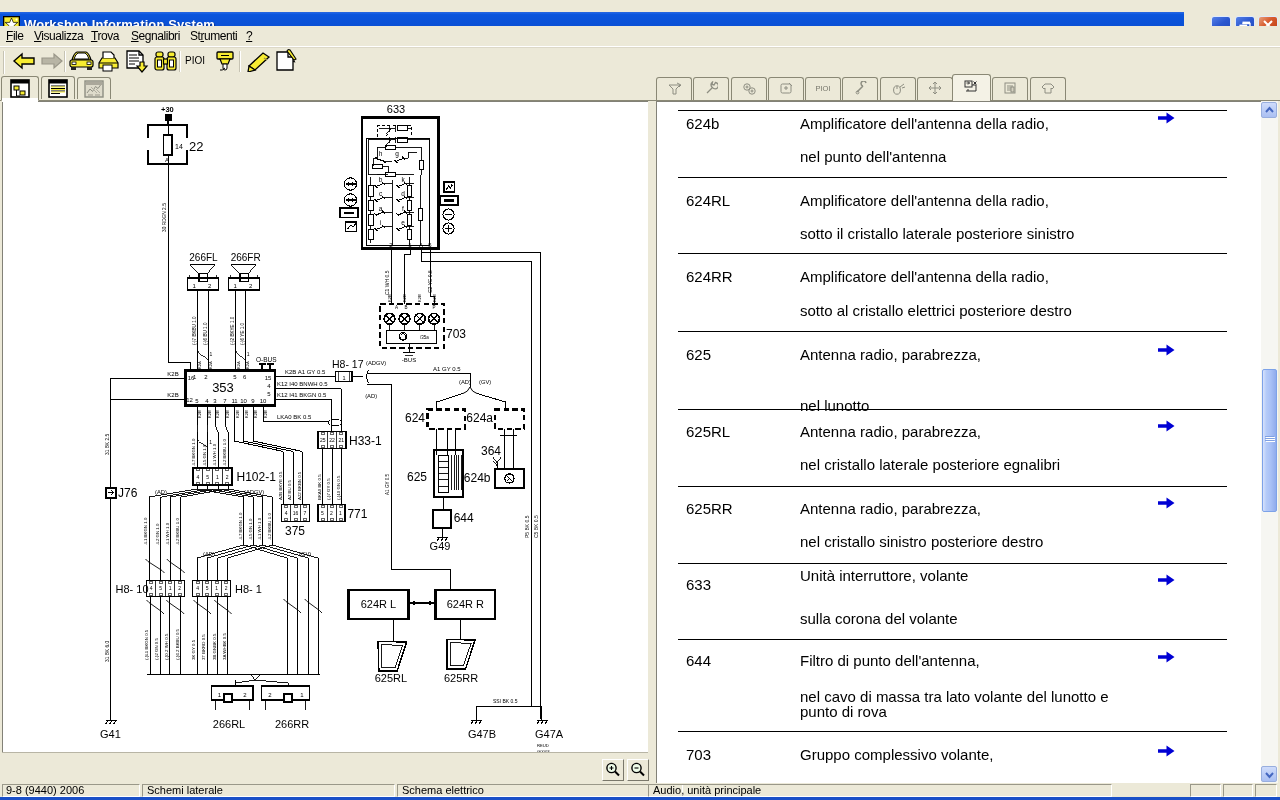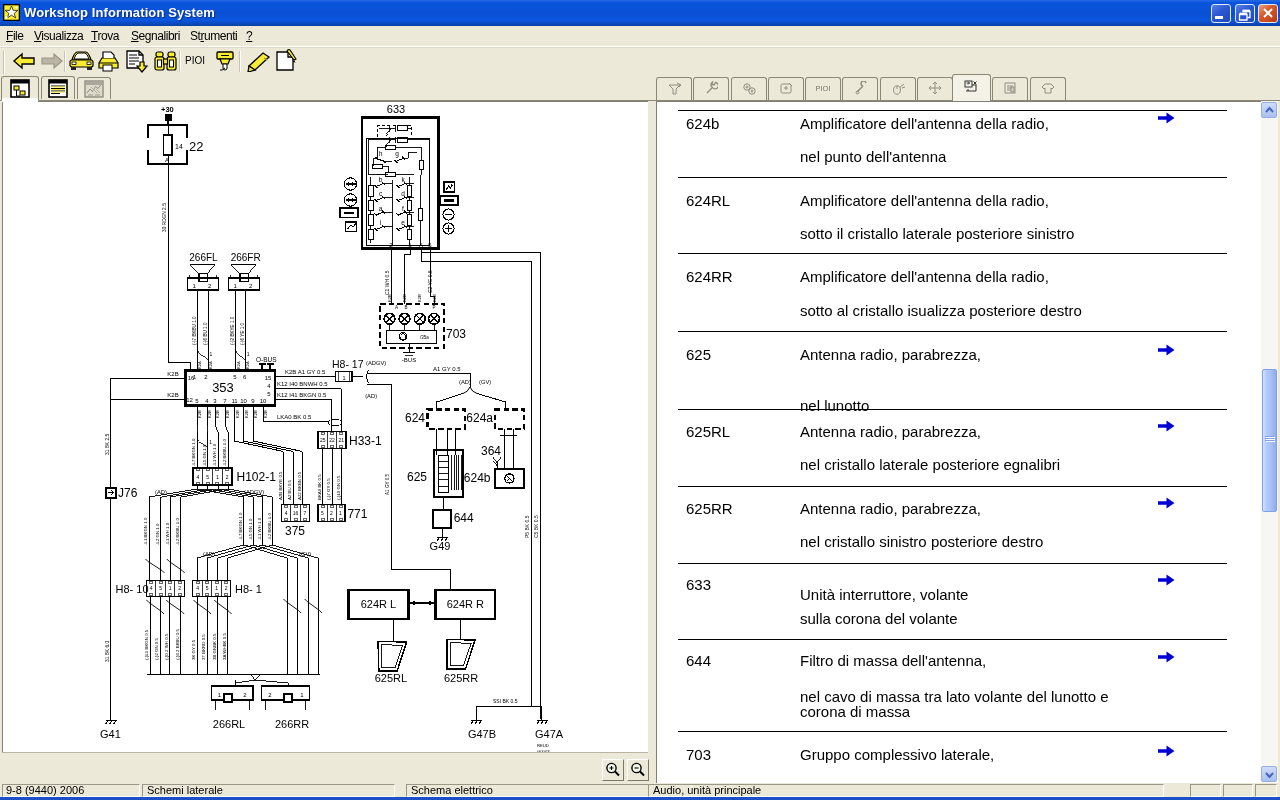--- a/index.html
+++ b/index.html
@@ -1,15 +1,15 @@
 <!DOCTYPE html>
 <html><head><meta charset="utf-8"><style>
 *{margin:0;padding:0;box-sizing:border-box}
 body{width:1280px;height:800px;overflow:hidden;font-family:"Liberation Sans",sans-serif;background:#ece9d8;position:relative}
-.titlebar{position:absolute;left:0;top:0;width:1280px;height:26px;
+.titlebar{position:absolute;left:0;top:12px;width:1184px;height:26px;
  background:linear-gradient(180deg,#2964d8 0%,#1b63e8 4%,#0a54dc 10%,#0a50d5 55%,#0c56e0 78%,#0a46b4 94%,#09409e 100%)}
 .titletxt{position:absolute;left:24px;top:5px;color:#fff;font-size:13px;font-weight:bold;letter-spacing:0.1px;text-shadow:1px 1px 1px #0a3088}
 .wbtn{position:absolute;top:3.5px;width:20px;height:19px;border-radius:3px;border:1px solid #dfeafc}
 .menubar{position:absolute;left:0;top:26px;width:1280px;height:21px;background:#ece9d8;font-size:12px;color:#000;border-bottom:1px solid #fff}
 .mi{letter-spacing:-0.45px}
 .mi{position:absolute;top:3px}
 .toolbar{position:absolute;left:0;top:47px;width:1280px;height:29px;background:#ece9d8;border-top:1px solid #dcd8c8}
 .tsep{position:absolute;top:51px;width:2px;height:21px;border-left:1px solid #c6c3b3;border-right:1px solid #fff}
 .tabrow{position:absolute;left:0;top:76px;width:1280px;height:25px;background:#ece9d8}
 .tabline{position:absolute;left:0;top:100px;width:1280px;height:1px;background:#8a8875;z-index:1}
@@ -841,21 +841,21 @@
 <svg style="position:absolute;left:1157px;top:111.6px" width="19" height="12">
     <path d="M1 4.2 h8.5 v-3.6 l8 5.4 -8 5.4 v-3.6 h-8.5 z" fill="#0000d4"></path>
   </svg>
 <div style="position:absolute;left:678px;top:176.5px;width:549px;height:1px;background:#000"></div>
 <div class="tid" style="top:191.6px">624RL</div>
 <div class="tds" style="top:191.6px">Amplificatore dell'antenna della radio,</div>
 <div class="tds" style="top:225.0px">sotto il cristallo laterale posteriore sinistro</div>
 <div style="position:absolute;left:678px;top:253px;width:549px;height:1px;background:#000"></div>
 <div class="tid" style="top:268.4px">624RR</div>
 <div class="tds" style="top:268.4px">Amplificatore dell'antenna della radio,</div>
-<div class="tds" style="top:302.0px">sotto al cristallo isualizza posteriore destro</div>
+<div class="tds" style="top:302.0px">sotto al cristallo elettrici posteriore destro</div>
 <div style="position:absolute;left:678px;top:330.5px;width:549px;height:1px;background:#000"></div>
 <div class="tid" style="top:345.6px">625</div>
 <div class="tds" style="top:345.6px">Antenna radio, parabrezza,</div>
 <div class="tds" style="top:397px">nel lunotto</div>
 <svg style="position:absolute;left:1157px;top:343.7px" width="19" height="12">
     <path d="M1 4.2 h8.5 v-3.6 l8 5.4 -8 5.4 v-3.6 h-8.5 z" fill="#0000d4"></path>
   </svg>
 <div style="position:absolute;left:678px;top:408.5px;width:549px;height:1px;background:#000"></div>
 <div class="tid" style="top:422.8px">625RL</div>
 <div class="tds" style="top:422.8px">Antenna radio, parabrezza,</div>
@@ -865,53 +865,53 @@
   </svg>
 <div style="position:absolute;left:678px;top:485.5px;width:549px;height:1px;background:#000"></div>
 <div class="tid" style="top:499.5px">625RR</div>
 <div class="tds" style="top:499.5px">Antenna radio, parabrezza,</div>
 <div class="tds" style="top:532.6px">nel cristallo sinistro posteriore destro</div>
 <svg style="position:absolute;left:1157px;top:497.0px" width="19" height="12">
     <path d="M1 4.2 h8.5 v-3.6 l8 5.4 -8 5.4 v-3.6 h-8.5 z" fill="#0000d4"></path>
   </svg>
 <div style="position:absolute;left:678px;top:562.5px;width:549px;height:1px;background:#000"></div>
 <div class="tid" style="top:575.7px">633</div>
-<div class="tds" style="top:586px">Unità interruttore, volante</div>
+<div class="tds" style="top:567px">Unità interruttore, volante</div>
 <div class="tds" style="top:610.2px">sulla corona del volante</div>
 <svg style="position:absolute;left:1157px;top:574.0px" width="19" height="12">
     <path d="M1 4.2 h8.5 v-3.6 l8 5.4 -8 5.4 v-3.6 h-8.5 z" fill="#0000d4"></path>
   </svg>
 <div style="position:absolute;left:678px;top:639px;width:549px;height:1px;background:#000"></div>
 <div class="tid" style="top:652.0px">644</div>
-<div class="tds" style="top:652.0px">Filtro di massa dell'antenna,</div>
+<div class="tds" style="top:652.0px">Filtro di punto dell'antenna,</div>
 <div class="tds" style="top:687.6px">nel cavo di massa tra lato volante del lunotto e</div>
-<div class="tds" style="top:703.2px">corona di massa</div>
+<div class="tds" style="top:703.2px">punto di rova</div>
 <svg style="position:absolute;left:1157px;top:650.5px" width="19" height="12">
     <path d="M1 4.2 h8.5 v-3.6 l8 5.4 -8 5.4 v-3.6 h-8.5 z" fill="#0000d4"></path>
   </svg>
 <div style="position:absolute;left:678px;top:731px;width:549px;height:1px;background:#000"></div>
 <div class="tid" style="top:746.0px">703</div>
-<div class="tds" style="top:746.0px">Gruppo complessivo laterale,</div>
+<div class="tds" style="top:746.0px">Gruppo complessivo volante,</div>
 <svg style="position:absolute;left:1157px;top:744.5px" width="19" height="12">
     <path d="M1 4.2 h8.5 v-3.6 l8 5.4 -8 5.4 v-3.6 h-8.5 z" fill="#0000d4"></path>
   </svg>
 
 <div style="position:absolute;left:1261px;top:101px;width:17px;height:682px;background:#f6f6f2"></div>
 <div class="sbtn" style="top:102px"><svg width="15" height="15">
       <path d="M4 9 l3.5 -4 3.5 4" stroke="#4467c0" stroke-width="2" fill="none"></path>
     </svg></div>
 <div class="sbtn" style="top:766px"><svg width="15" height="15">
       <path d="M4 6 l3.5 4 3.5 -4" stroke="#4467c0" stroke-width="2" fill="none"></path>
     </svg></div>
 <div style="position:absolute;left:1262px;top:369px;width:15px;height:143px;background:linear-gradient(90deg,#d7e2fc,#b5cbf8 25%,#a8c0f6 60%,#90abec);border:1px solid #7da2e8;border-radius:2px"></div>
 <div style="position:absolute;left:1265px;top:436px;width:9px;height:1px;background:#7fa0e2;box-shadow:0 2px #7fa0e2,0 4px #7fa0e2,1px 1px #fff,1px 3px #fff,1px 5px #fff"></div>
 
 <div class="statusbar"></div>
 
 <div class="sb" style="left:2px;width:138px"><span style="padding-left:3px">9-8 (9440) 2006</span></div>
 <div class="sb" style="left:142px;width:253px"><span style="padding-left:4px">Schemi laterale</span></div>
-<div class="sb" style="left:406px;width:286px"><span style="padding-left:4px">Schema elettrico</span></div>
-<div class="sb" style="left:648px;width:516px"><span style="padding-left:4px">Audio, unità principale</span></div>
+<div class="sb" style="left:397px;width:286px"><span style="padding-left:4px">Schema elettrico</span></div>
+<div class="sb" style="left:648px;width:464px"><span style="padding-left:4px">Audio, unità principale</span></div>
 <div class="sb" style="left:1190px;width:31px"></div>
 <div class="sb" style="left:1223px;width:30px"></div>
 <div class="sb" style="left:1255px;width:22px"></div>
 
 <div class="botline"></div>
 
 </body></html>

